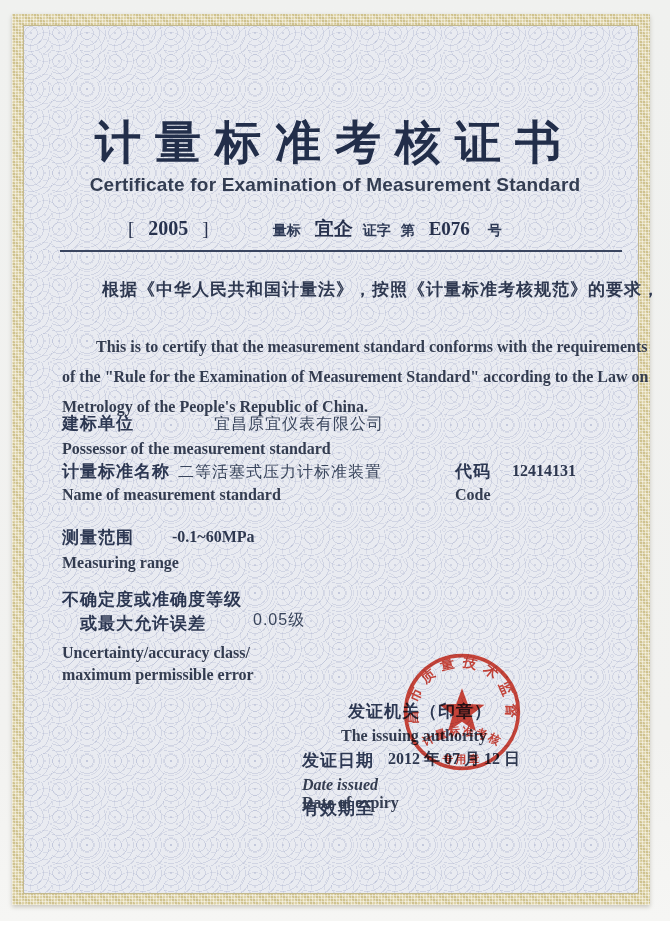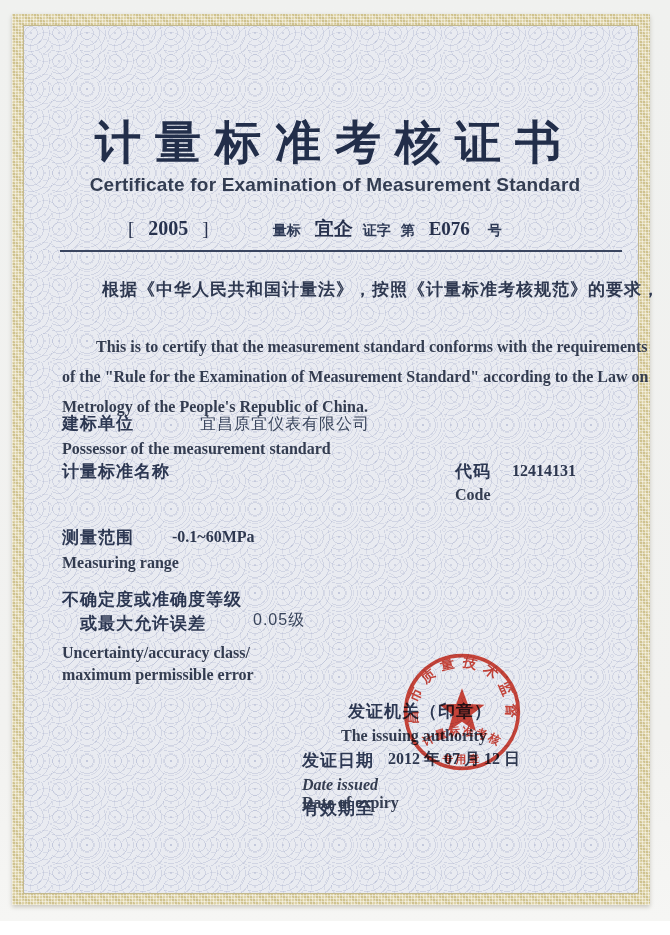--- a/index.html
+++ b/index.html
@@ -49,21 +49,21 @@
   .cn-text{font-weight:700;font-size:17px;letter-spacing:1px;color:#2e3850;}
   .en-serif{font-family:"Liberation Serif",serif;font-weight:600;font-size:16px;color:#333c50;}
   .cn-p1{left:102px;top:278px;}
   .cn-p2{left:66px;top:310px;}
   .en-p1{left:96px;top:338px;}
   .en-p2{left:62px;top:368px;}
   .en-p3{left:62px;top:398px;}
   .lbl{font-weight:700;font-size:17px;letter-spacing:1px;color:#2c3752;}
   .val{font-size:16px;letter-spacing:1px;color:#39455c;}
   .valser{font-family:"Liberation Serif",serif;font-weight:700;font-size:16px;color:#2e3850;}
-  .f1-l{left:62px;top:412px;} .f1-v{left:200px;top:414px;} .f1-e{left:62px;top:440px;}
+  .f1-l{left:62px;top:412px;} .f1-v{left:214px;top:414px;} .f1-e{left:62px;top:440px;}
   .f2-l{left:62px;top:460px;} .f2-v{left:178px;top:462px;}
   .f2c-l{left:455px;top:460px;} .f2c-v{left:512px;top:462px;}
   .f2-e{left:62px;top:486px;} .f2c-e{left:455px;top:486px;}
   .f3-l{left:62px;top:526px;} .f3-v{left:172px;top:528px;} .f3-e{left:62px;top:554px;}
   .f4-l1{left:62px;top:588px;} .f4-l2{left:80px;top:612px;} .f4-v{left:253px;top:610px;}
   .f4-e1{left:62px;top:644px;} .f4-e2{left:62px;top:666px;}
   .auth-l{left:348px;top:700px;} .auth-e{left:341px;top:727px;}
   .di-l{left:302px;top:749px;} .di-v{left:388px;top:749px;} .di-e{left:302px;top:776px;font-style:italic;}
   .de-l{left:302px;top:797px;} .de-v{left:388px;top:797px;} .de-e{left:302px;top:794px;}
   .stamp{
@@ -99,22 +99,24 @@
   <div class="abs cn-text cn-p1">根据《中华人民共和国计量法》，按照《计量标准考核规范》的要求，</div>
   <div class="abs en-serif en-p1">This is to certify that the measurement standard conforms with the requirements</div>
   <div class="abs en-serif en-p2">of  the "Rule for the Examination of Measurement  Standard" according to the Law on</div>
   <div class="abs en-serif en-p3">Metrology of the People's Republic of China.</div>
 
   <div class="abs lbl f1-l">建标单位</div>
   <div class="abs val f1-v">宜昌原宜仪表有限公司</div>
   <div class="abs en-serif f1-e">Possessor of the measurement standard</div>
 
   <div class="abs lbl f2-l">计量标准名称</div>
+  <div class="abs val f2-v">二等活塞式压力计标准装置</div>
   <div class="abs lbl f2c-l">代码</div>
   <div class="abs valser f2c-v">12414131</div>
+  <div class="abs en-serif f2-e">Name of measurement standard</div>
   <div class="abs en-serif f2c-e">Code</div>
 
   <div class="abs lbl f3-l">测量范围</div>
   <div class="abs valser f3-v">-0.1~60MPa</div>
   <div class="abs en-serif f3-e">Measuring range</div>
 
   <div class="abs lbl f4-l1">不确定度或准确度等级</div>
   <div class="abs lbl f4-l2">或最大允许误差</div>
   <div class="abs val f4-v">0.05级</div>
   <div class="abs en-serif f4-e1">Uncertainty/accuracy class/</div>

